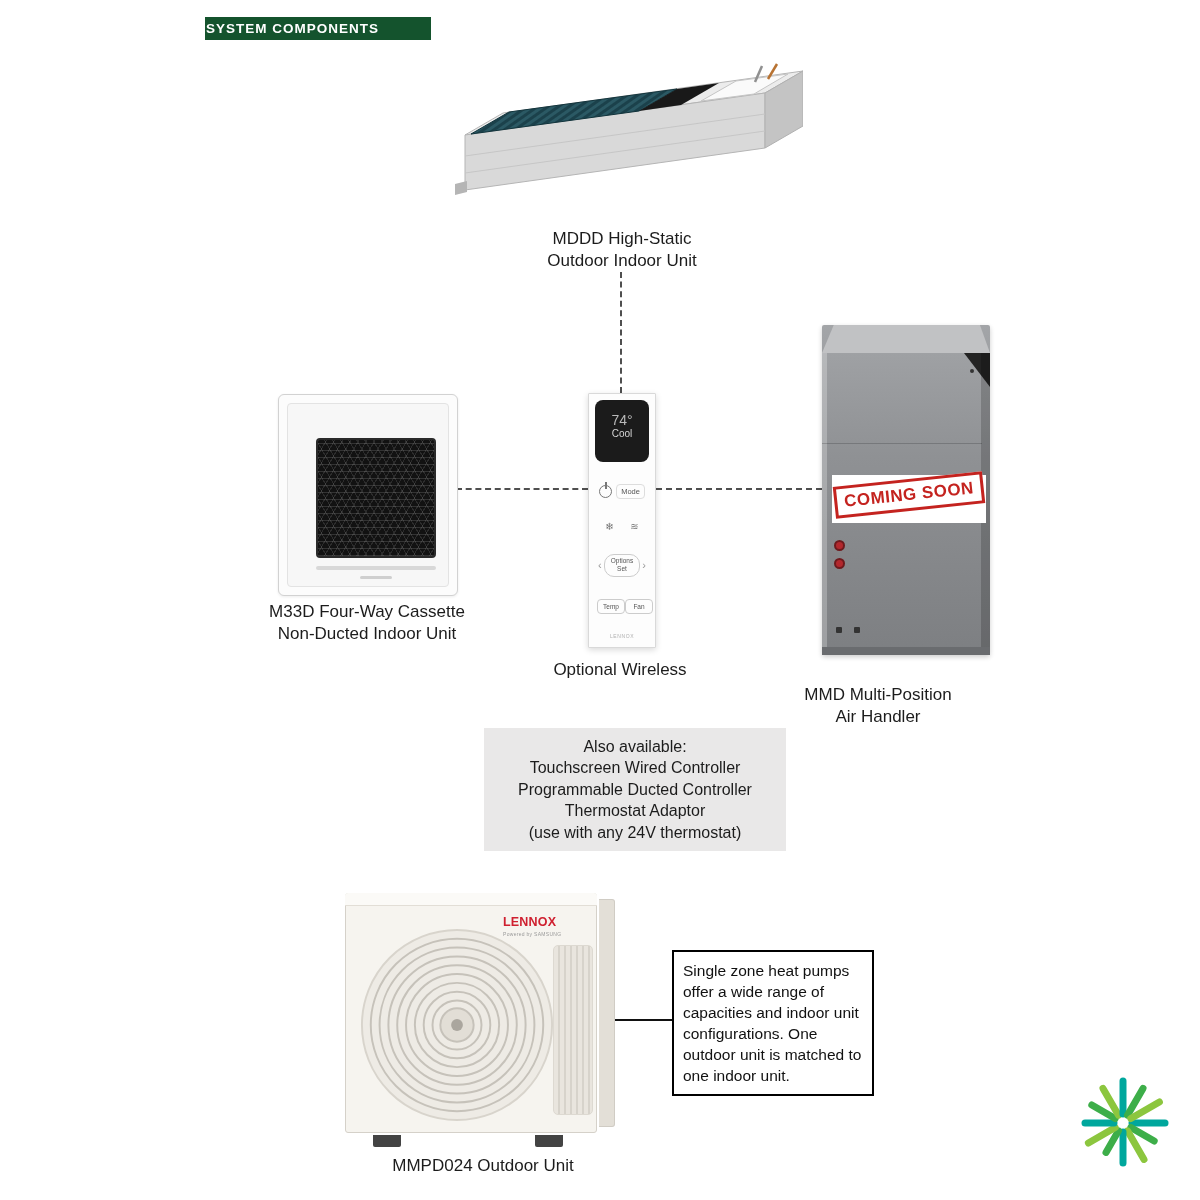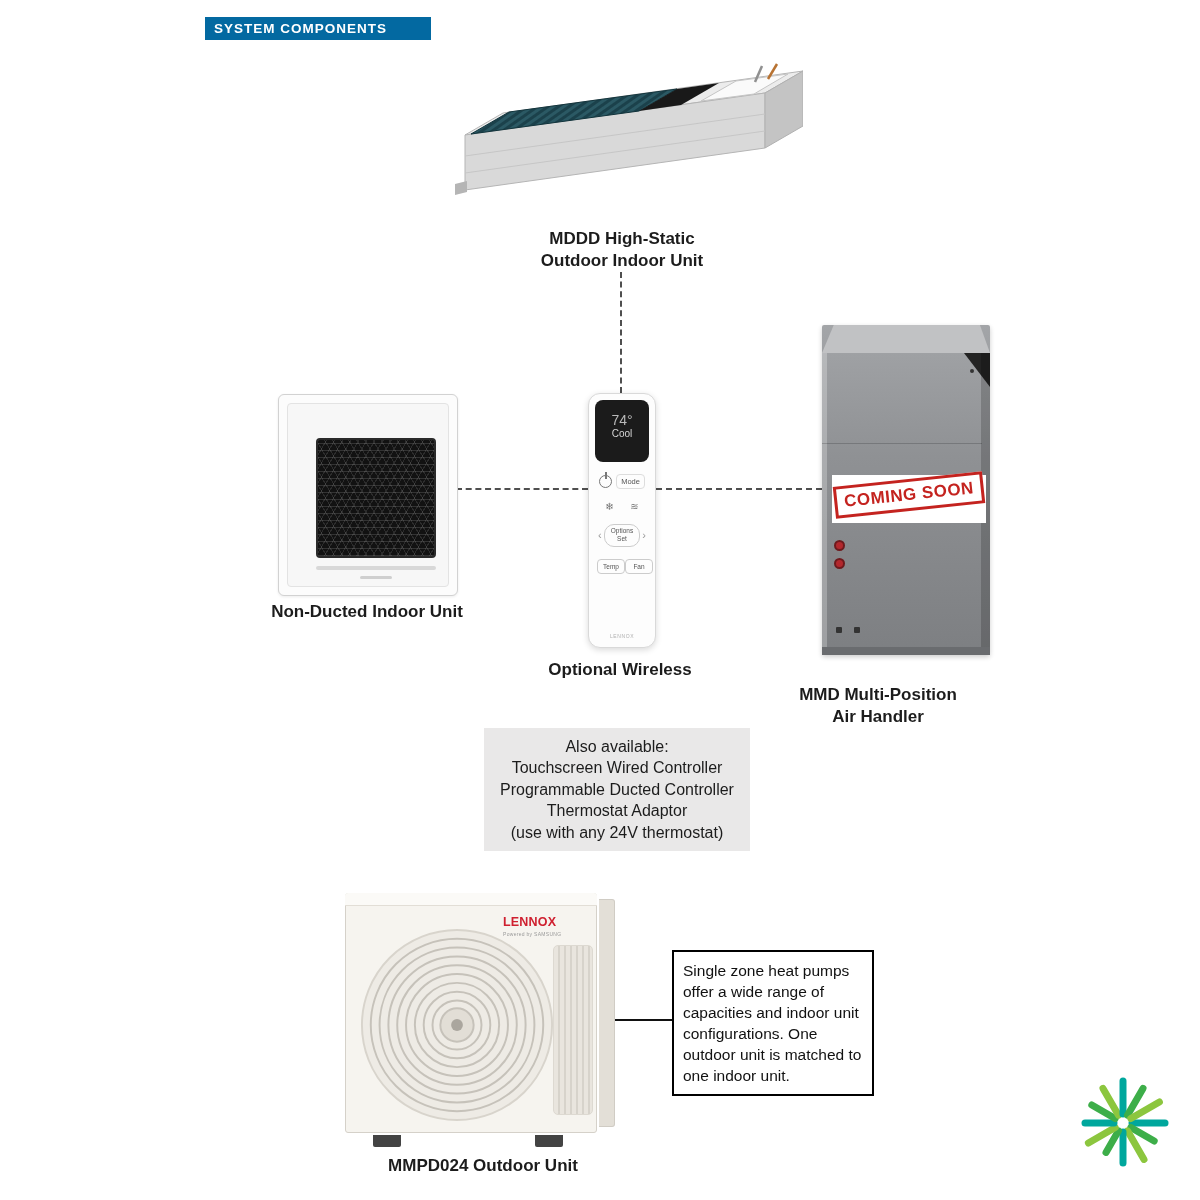--- a/index.html
+++ b/index.html
@@ -1,31 +1,31 @@
 <!DOCTYPE html>
 <html><head>
 <meta charset="utf-8">
 <style>
   html,body{margin:0;padding:0;background:#fff;}
   .canvas{position:relative;width:1200px;height:1200px;background:#fff;overflow:hidden;
           font-family:"Liberation Sans","DejaVu Sans",sans-serif;color:#1c1c1c;}
 
   
-  .header{position:absolute;left:205px;top:17px;width:226px;height:23px;background:#0369a1;
-          color:#fff;display:flex;align-items:center;padding-left:9px;box-sizing:border-box;
+  .header{position:absolute;left:205px;top:17px;width:226px;height:23px;background:#14532d;
+          color:#fff;display:flex;align-items:center;padding-left:1px;box-sizing:border-box;
           font-size:13.5px;font-weight:bold;letter-spacing:1px;}
 
   
   .dash-h{position:absolute;height:0;border-top:2px dashed #4f4f4f;}
   .dash-v{position:absolute;width:0;border-left:2px dashed #4f4f4f;left:620px;top:272px;height:121px;}
   .dash-left{left:456px;top:488px;width:132px;}
   .dash-right{left:656px;top:488px;width:166px;}
   .note-line{position:absolute;left:612px;top:1019px;width:60px;height:2px;background:#111;}
 
-  .label{position:absolute;width:300px;text-align:center;font-size:17px;color:#1c1c1c;line-height:1.32;font-weight:bold;}
+  .label{position:absolute;width:300px;text-align:center;font-size:17px;color:#1c1c1c;line-height:1.32;}
   .ducted-label{left:472px;top:228px;}
   .cassette-label{left:217px;top:601px;}
   .remote-label{left:470px;top:659px;}
   .ah-label{left:728px;top:684px;}
   .outdoor-label{left:333px;top:1155px;}
 
   
   .ducted{position:absolute;left:455px;top:60px;width:348px;height:160px;}
 
   
@@ -36,25 +36,25 @@
       background-color:#121212;border:2px solid #2a2a2a;box-sizing:border-box;
       background-image:
         repeating-linear-gradient(0deg, rgba(255,255,255,.14) 0 1px, transparent 1px 7px),
         repeating-linear-gradient(60deg, rgba(255,255,255,.11) 0 1px, transparent 1px 7px),
         repeating-linear-gradient(120deg, rgba(255,255,255,.11) 0 1px, transparent 1px 7px);}
   .cassette-vent{position:absolute;left:28px;top:162px;width:120px;height:4px;background:#d8d8d8;border-radius:2px;}
   .cassette-mark{position:absolute;left:72px;top:172px;width:32px;height:3px;background:#cfcfcf;border-radius:2px;}
 
   
   .remote{position:absolute;left:588px;top:393px;width:68px;height:255px;background:#fdfdfd;
-          border:1px solid #d9d9d9;border-radius:12px;box-shadow:0 2px 6px rgba(0,0,0,.15);box-sizing:border-box;}
+          border:1px solid #d9d9d9;border-radius:1px;box-shadow:0 2px 6px rgba(0,0,0,.15);box-sizing:border-box;}
   .remote-screen{margin:6px auto 8px;width:54px;height:62px;background:#1b1b1b;border-radius:8px;text-align:center;}
   .remote-temp{padding-top:12px;font-size:14px;color:#b9b9b9;}
   .remote-mode{font-size:10px;color:#d6d6d6;}
-  .remote-row{display:flex;justify-content:space-around;align-items:center;margin:12px 8px;}
+  .remote-row{display:flex;justify-content:space-around;align-items:center;margin:22px 8px;}
   .power-icon{width:13px;height:13px;border:1.5px solid #777;border-radius:50%;position:relative;box-sizing:border-box;}
   .power-icon::after{content:"";position:absolute;left:50%;top:-4px;transform:translateX(-50%);width:2px;height:7px;background:#777;}
   .r-mode{font-size:7.5px;color:#555;border:1px solid #ddd;border-radius:4px;padding:2px 4px;}
   .icons span{font-size:10px;color:#777;}
   .chev{font-size:11px;color:#999;}
   .opt-pill{border:1px solid #ccc;border-radius:10px;padding:2px 6px;text-align:center;font-size:6.5px;color:#555;line-height:1.3;}
   .pill{border:1px solid #ccc;border-radius:4px;font-size:6.5px;color:#555;padding:3px 5px;min-width:16px;text-align:center;}
   .remote-brand{position:absolute;bottom:8px;left:0;right:0;text-align:center;font-size:5px;letter-spacing:.6px;color:#b0b0b0;}
 
   
@@ -72,21 +72,21 @@
   .ah-valve{position:absolute;width:11px;height:11px;border-radius:50%;background:#b3282d;border:2px solid #6e1a1d;box-sizing:border-box;}
   .v1{left:12px;top:215px;} .v2{left:12px;top:233px;}
   .ah-port{position:absolute;width:6px;height:6px;background:#333;border-radius:1px;}
   .p1{left:14px;top:302px;} .p2{left:32px;top:302px;}
   .ah-sticker{position:absolute;left:10px;top:150px;width:154px;height:48px;background:#fff;}
   .stamp{position:absolute;left:12px;top:154px;width:150px;box-sizing:border-box;transform:rotate(-6deg);
       background:#fff;border:3px solid #c4231f;color:#c4231f;font-weight:bold;font-size:17px;
       letter-spacing:.5px;text-align:center;padding:3px 0;}
 
   
-  .alsobox{position:absolute;left:484px;top:728px;width:258px;background:#e9e8e8;padding:8px 4px;
+  .alsobox{position:absolute;left:484px;top:728px;width:258px;background:#e9e8e8;padding:8px 22px;
       text-align:center;font-size:16px;line-height:1.34;color:#1c1c1c;}
 
   
   .outdoor{position:absolute;left:345px;top:885px;width:272px;height:262px;}
   .od-body{position:absolute;left:0;top:8px;width:252px;bottom:14px;background:#f6f4ef;
       border:1px solid #d5d1c9;border-radius:3px;box-sizing:border-box;}
   .od-side{position:absolute;right:2px;top:14px;width:16px;bottom:20px;background:#e3dfd7;
       border:1px solid #d0ccc4;border-left:none;border-radius:0 3px 3px 0;box-sizing:border-box;}
   .od-topstrip{position:absolute;left:0;top:8px;width:252px;height:12px;background:#fbfaf7;border-bottom:1px solid #e2ded6;border-radius:3px 3px 0 0;}
   .od-fan{position:absolute;left:14px;top:42px;width:196px;height:196px;}
@@ -143,20 +143,21 @@
   </div>
 
   <div class="cassette">
     <div class="cassette-inner">
       <div class="cassette-grille"></div>
       <div class="cassette-vent"></div>
       <div class="cassette-mark"></div>
     </div>
   </div>
   <div class="label cassette-label">
+    <div>M33D Four-Way Cassette</div>
     <div>Non-Ducted Indoor Unit</div>
   </div>
 
   <div class="remote">
     <div class="remote-screen">
       <div class="remote-temp">74°</div>
       <div class="remote-mode">Cool</div>
     </div>
     <div class="remote-row">
       <div class="power-icon"></div>

